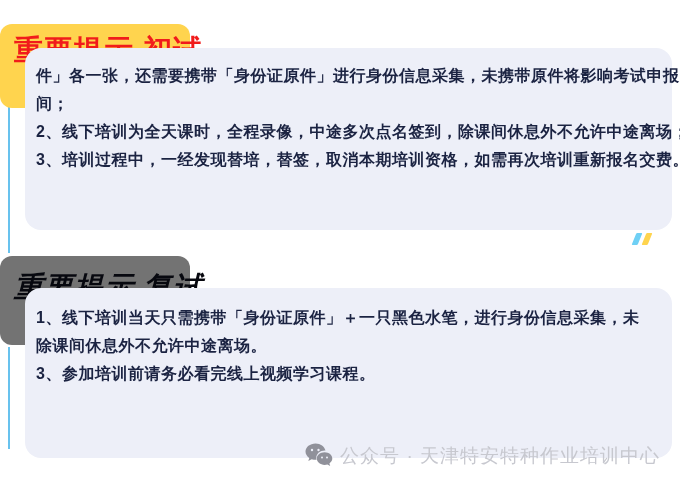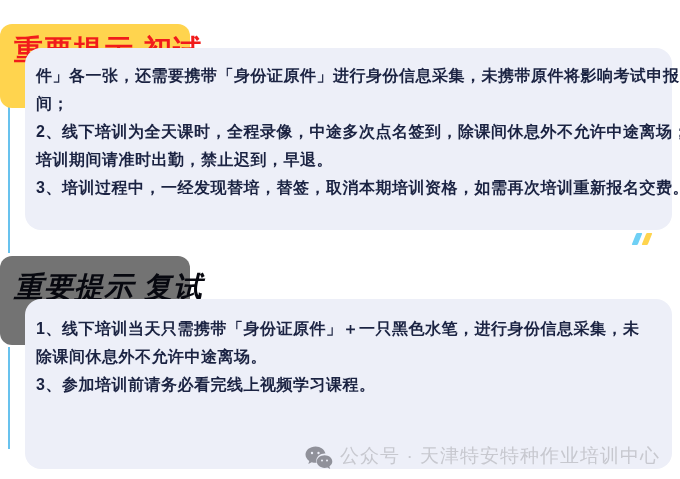--- a/index.html
+++ b/index.html
@@ -34,21 +34,21 @@
   .header-box.first .header-title { top: 7px; }
   .header-box.second .header-title { top: 12px; }
   .content-box {
     position: absolute;
     left: 25px;
     width: 647px;
     border-radius: 16px;
     z-index: 2;
   }
   .content-box.first { top: 48px; height: 182px; }
-  .content-box.second { top: 299px; height: 170px; }
+  .content-box.second { top: 288px; height: 170px; }
   .lines {
     padding: 14px 10px 0 11px;
   }
   .content-box.second .lines { padding-top: 16px; }
   .line {
     font-size: 16px;
     font-weight: bold;
     line-height: 28px;
     letter-spacing: 0.5px;
     white-space: nowrap;
@@ -74,21 +74,21 @@
     height: 12px;
     transform: skewX(-22deg);
     border-radius: 1px;
   }
   .watermark {
     position: absolute;
     top: 443px;
     right: 20px;
     z-index: 4;
     display: flex;
-    align-items: flex-end;
+    align-items: flex-start;
     gap: 7px;
     font-size: 19px;
     letter-spacing: 1px;
     white-space: nowrap;
   }
   .wechat-icon { flex: 0 0 auto; display: block; }
 </style>
 </head>
 <body style="background: rgb(255, 255, 255);">
 
@@ -96,21 +96,20 @@
 
 <div class="header-box first" style="background: rgb(255, 212, 78);">
   <div class="header-title" style="color: rgb(241, 27, 27);">重要提示 初试</div>
 </div>
 
 <div class="content-box first" style="background: rgb(237, 239, 248);">
   <div class="lines" style="color: rgb(27, 35, 66);">
     <div class="line">件」各一张，还需要携带「身份证原件」进行身份信息采集，未携带原件将影响考试申报时</div>
     <div class="line">间；</div>
     <div class="line">2、线下培训为全天课时，全程录像，中途多次点名签到，除课间休息外不允许中途离场；</div>
-    <div class="line">培训期间请准时出勤，禁止迟到，早退。</div>
     <div class="line">3、培训过程中，一经发现替培，替签，取消本期培训资格，如需再次培训重新报名交费。</div>
   </div>
 </div>
 
 <div class="slash-deco">
   <div class="slash" style="background: rgb(111, 208, 245);"></div>
   <div class="slash" style="background: rgb(255, 212, 78);"></div>
 </div>
 
 <div class="vline second" style="background: rgb(104, 194, 238);"></div>

